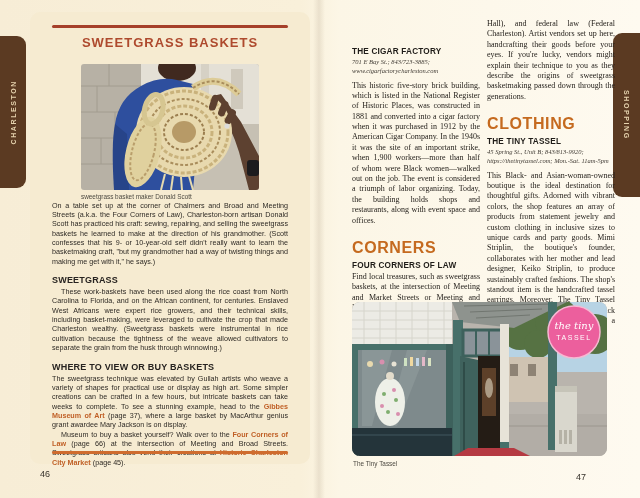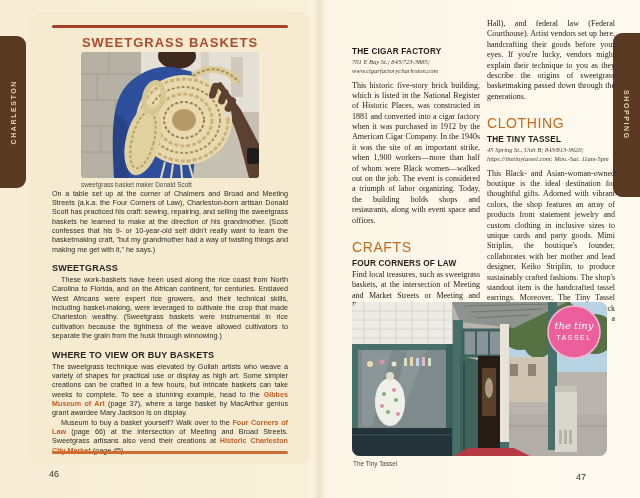--- a/index.html
+++ b/index.html
@@ -13,41 +13,41 @@
   
   .tab{position:absolute;background:#5b3a22;display:flex;align-items:center;justify-content:center;}
   .tab-left{left:0;top:36px;width:26px;height:152px;border-radius:0 9px 9px 0;}
   .tab-right{right:0;top:33px;width:27px;height:164px;border-radius:9px 0 0 9px;}
   .tab-text{color:#e6d3ae;font-size:7px;font-weight:bold;letter-spacing:1.6px;writing-mode:vertical-rl;}
   .tab-left .tab-text{transform:rotate(180deg);}
   
   .feature-box{position:absolute;left:30px;top:12px;width:280px;height:452px;background:#f6ebd1;
     border-radius:10px;box-sizing:border-box;padding:13px 22px 18px;}
   .top-rule{height:2.5px;background:#a6402a;border-radius:2px;}
-  .feature-title{margin:7px 0 2px;text-align:center;color:#ae4a2e;font-size:13px;font-weight:bold;letter-spacing:1px;}
+  .feature-title{margin:7px 0 14px;text-align:center;color:#ae4a2e;font-size:13px;font-weight:bold;letter-spacing:1px;}
   .photo-wrap{width:178px;margin:2px auto 0;}
   .photo-wrap svg{display:block;border-radius:3px;}
   .caption{font-size:6.4px;color:#4d4a42;margin-top:3px;}
   .lbody{font-size:7.2px;line-height:1.3;text-align:justify;margin:1px 0 0;}
   .lbody.noindent{text-indent:0;}
   .lbody.indent{text-indent:9px;margin-top:0;}
   .lhead{font-size:9px;font-weight:bold;color:#272320;letter-spacing:0.2px;margin:9px 0 2px;}
   .link{color:#c06027;font-weight:bold;}
   .bottom-rule{position:absolute;left:22px;right:22px;bottom:10px;height:3px;background:#cf6c2e;border-radius:2px;}
   .pagenum{position:absolute;font-size:9px;color:#37332c;}
-  .pagenum-left{left:49px;top:469px;}
+  .pagenum-left{left:40px;top:469px;}
   .pagenum-right{left:576px;top:472px;}
   
   .col{position:absolute;top:19px;width:128px;}
   .col1{left:352px;margin-top:28px;}
   .col2{left:487px;}
   .venue{font-size:8.2px;font-weight:bold;color:#1f1c18;letter-spacing:0.2px;margin:0 0 2px;}
   .addr{font-family:"Liberation Serif",serif;font-style:italic;font-size:6.5px;line-height:1.35;color:#403b34;margin:0 0 5px;}
   .rbody{font-family:"Liberation Serif",serif;font-size:8px;line-height:1.3;text-align:justify;color:#26221d;margin:0;}
-  .sect{font-size:14px;font-weight:normal;color:#c56a1f;letter-spacing:0.6px;margin:13px 0 4px;}
+  .sect{font-size:16px;font-weight:bold;color:#c56a1f;letter-spacing:0.6px;margin:13px 0 4px;}
   .store-photo{position:absolute;left:352px;top:302px;width:255px;height:154px;}
   .store-photo svg{display:block;border-radius:8px;}
   .store-caption{position:absolute;left:353px;top:460px;font-size:6.4px;color:#4d4a42;}
 </style>
 </head>
 <body>
 
 <div class="spread">
   <div class="gutter"></div>
 
@@ -126,27 +126,27 @@
 
     <div class="bottom-rule"></div>
   </div>
 
   <div class="pagenum pagenum-left">46</div>
 
   <div class="col col1">
     <div class="venue">THE CIGAR FACTORY</div>
     <p class="addr">701 E Bay St.; 843/723-3885; www.cigarfactorycharleston.com</p>
     <p class="rbody">This historic five-story brick building, which is listed in the National Register of Historic Places, was constructed in 1881 and converted into a cigar factory when it was purchased in 1912 by the American Cigar Company. In the 1940s it was the site of an important strike, when 1,900 workers—more than half of whom were Black women—walked out on the job. The event is considered a triumph of labor organizing. Today, the building holds shops and restaurants, along with event space and offices.</p>
-    <div class="sect">CRAFTS</div>
+    <div class="sect">CORNERS</div>
     <div class="venue">FOUR CORNERS OF LAW</div>
     <p class="rbody">Find local treasures, such as sweetgrass baskets, at the intersection of Meeting and Market Streets or Meeting and Broad Streets, known locally as the Four Corners of Law: God's law (St. Michael's Episcopal Church), state law (Charleston County Courthouse), city law (Charleston City</p>
   </div>
 
   <div class="col col2">
-    <p class="rbody">Hall), and federal law (Federal Courthouse). Artist vendors set up here, handcrafting their goods before your eyes. If you're lucky, vendors might explain their technique to you as they describe the origins of sweetgrass basketmaking passed down through the generations.</p>
+    <p class="rbody">Hall), and federal law (Federal Charleston). Artist vendors set up here, handcrafting their goods before your eyes. If you're lucky, vendors might explain their technique to you as they describe the origins of sweetgrass basketmaking passed down through the generations.</p>
     <div class="sect">CLOTHING</div>
     <div class="venue">THE TINY TASSEL</div>
     <p class="addr">45 Spring St., Unit B; 843/813-9920; https://thetinytassel.com; Mon.-Sat. 11am-5pm</p>
     <p class="rbody">This Black- and Asian-woman-owned boutique is the ideal destination for thoughtful gifts. Adorned with vibrant colors, the shop features an array of products from statement jewelry and custom clothing in inclusive sizes to unique cards and party goods. Mimi Striplin, the boutique's founder, collaborates with her mother and lead designer, Keiko Striplin, to produce sustainably crafted fashions. The shop's standout item is the handcrafted tassel earrings. Moreover, The Tiny Tassel prides itself on supporting other Black female entrepreneurs by sourcing a diverse selection of products.</p>
   </div>
 
   <div class="store-photo">
     <svg width="255" height="154" viewBox="0 0 255 154">
       <rect x="0" y="0" width="255" height="154" fill="#b9b4ad"></rect>
       <rect x="148" y="0" width="107" height="70" fill="#b7d3e4"></rect>

